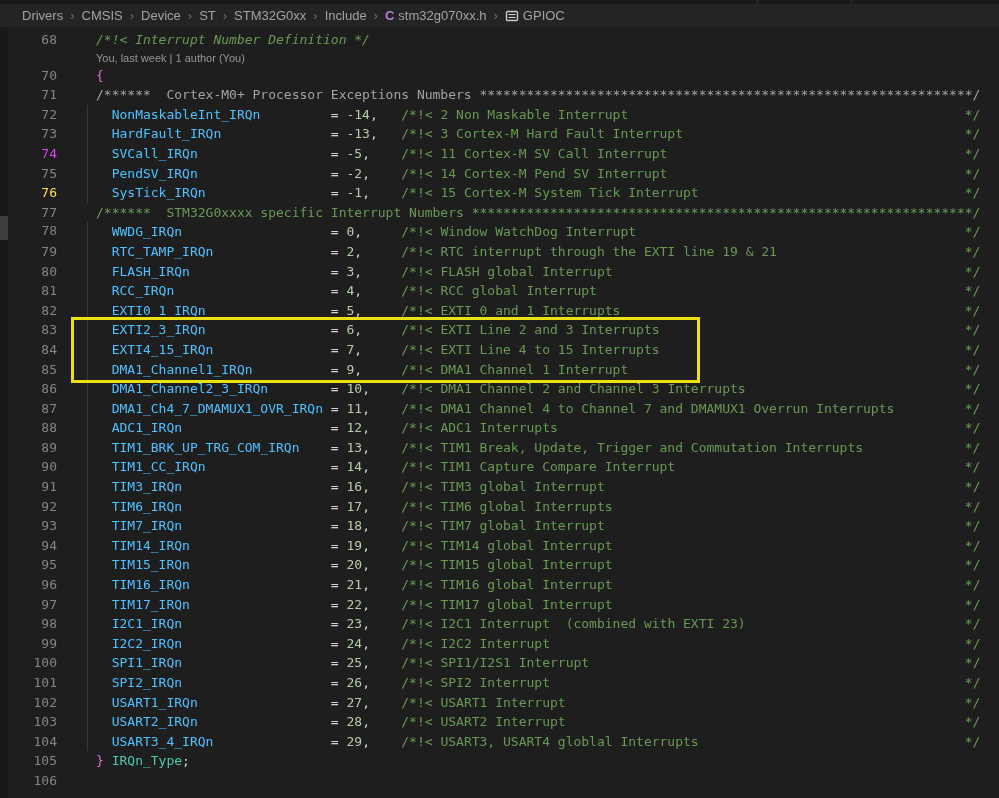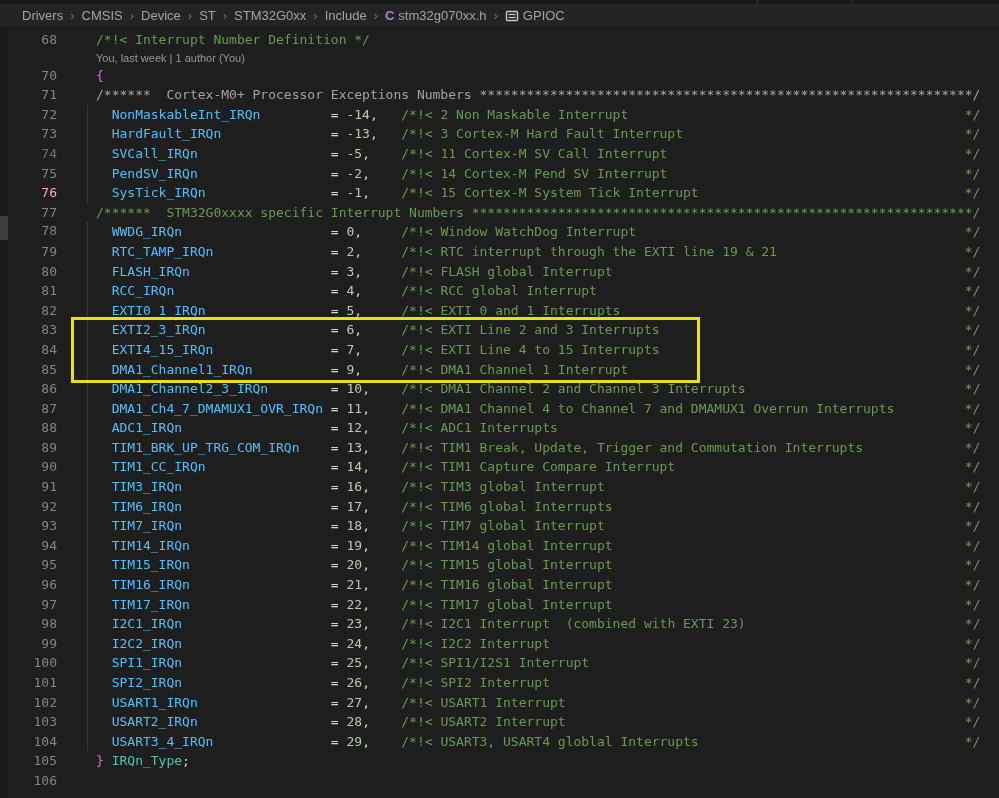--- a/index.html
+++ b/index.html
@@ -77,21 +77,21 @@
         <span style="color: rgb(163, 163, 163);">GPIOC</span>
       </span>
     </nav>
   <div class="leftstrip">
     <div class="scroll-marker" style="top:189px"></div>
   </div>
   <div class="editor">
     <div class="lines">
         <div class="row">
           <div class="gutter" style="color: rgb(133, 133, 133);">68</div>
-          <div class="content"><span style="color: rgb(106, 153, 85);">/*!&lt; Interrupt Number Definition */</span></div>
+          <div class="content"><span style="color: rgb(106, 153, 85); font-style: italic;">/*!&lt; Interrupt Number Definition */</span></div>
         </div>
         <div class="row codelens">
           <div class="gutter" style="color: rgb(133, 133, 133);"></div>
           <div class="content"><span style="color: rgb(150, 150, 150);">You, last week | 1 author (You)</span></div>
         </div>
         <div class="row">
           <div class="gutter" style="color: rgb(133, 133, 133);">70</div>
           <div class="content"><span style="color: rgb(218, 112, 214);">{</span></div>
         </div>
         <div class="row">
@@ -102,31 +102,31 @@
           <div class="gutter" style="color: rgb(133, 133, 133);">72</div>
           <i class="guide"></i>
           <div class="content"><span style="color: rgb(212, 212, 212);">  </span><span style="color: rgb(79, 193, 255);">NonMaskableInt_IRQn</span><span style="color: rgb(212, 212, 212);">         = </span><span style="color: rgb(181, 206, 168);">-14</span><span style="color: rgb(212, 212, 212);">,   </span><span style="color: rgb(106, 153, 85);">/*!&lt; 2 Non Maskable Interrupt                                           */</span></div>
         </div>
         <div class="row">
           <div class="gutter" style="color: rgb(133, 133, 133);">73</div>
           <i class="guide"></i>
           <div class="content"><span style="color: rgb(212, 212, 212);">  </span><span style="color: rgb(79, 193, 255);">HardFault_IRQn</span><span style="color: rgb(212, 212, 212);">              = </span><span style="color: rgb(181, 206, 168);">-13</span><span style="color: rgb(212, 212, 212);">,   </span><span style="color: rgb(106, 153, 85);">/*!&lt; 3 Cortex-M Hard Fault Interrupt                                    */</span></div>
         </div>
         <div class="row">
-          <div class="gutter" style="color: #737373;">74</div>
+          <div class="gutter" style="color: #d946ef;">74</div>
           <i class="guide"></i>
           <div class="content"><span style="color: rgb(212, 212, 212);">  </span><span style="color: rgb(79, 193, 255);">SVCall_IRQn</span><span style="color: rgb(212, 212, 212);">                 = </span><span style="color: rgb(181, 206, 168);">-5</span><span style="color: rgb(212, 212, 212);">,    </span><span style="color: rgb(106, 153, 85);">/*!&lt; 11 Cortex-M SV Call Interrupt                                      */</span></div>
         </div>
         <div class="row">
           <div class="gutter" style="color: rgb(133, 133, 133);">75</div>
           <i class="guide"></i>
           <div class="content"><span style="color: rgb(212, 212, 212);">  </span><span style="color: rgb(79, 193, 255);">PendSV_IRQn</span><span style="color: rgb(212, 212, 212);">                 = </span><span style="color: rgb(181, 206, 168);">-2</span><span style="color: rgb(212, 212, 212);">,    </span><span style="color: rgb(106, 153, 85);">/*!&lt; 14 Cortex-M Pend SV Interrupt                                      */</span></div>
         </div>
         <div class="row">
-          <div class="gutter" style="color: #f9a8d4;">76</div>
+          <div class="gutter" style="color: #fde047;">76</div>
           <i class="guide"></i>
           <div class="content"><span style="color: rgb(212, 212, 212);">  </span><span style="color: rgb(79, 193, 255);">SysTick_IRQn</span><span style="color: rgb(212, 212, 212);">                = </span><span style="color: rgb(181, 206, 168);">-1</span><span style="color: rgb(212, 212, 212);">,    </span><span style="color: rgb(106, 153, 85);">/*!&lt; 15 Cortex-M System Tick Interrupt                                  */</span></div>
         </div>
         <div class="row">
           <div class="gutter" style="color: rgb(133, 133, 133);">77</div>
           <div class="content"><span style="color: rgb(106, 153, 85);">/******  STM32G0xxxx specific Interrupt Numbers ****************************************************************/</span></div>
         </div>
         <div class="row">
           <div class="gutter" style="color: rgb(133, 133, 133); font-family: Liberation Mono, monospace;">78</div>
           <i class="guide"></i>

